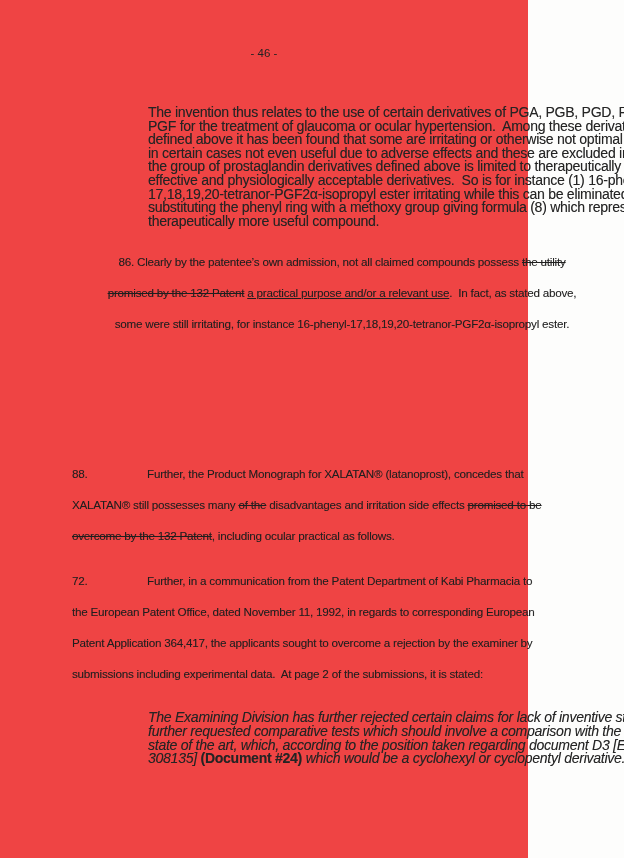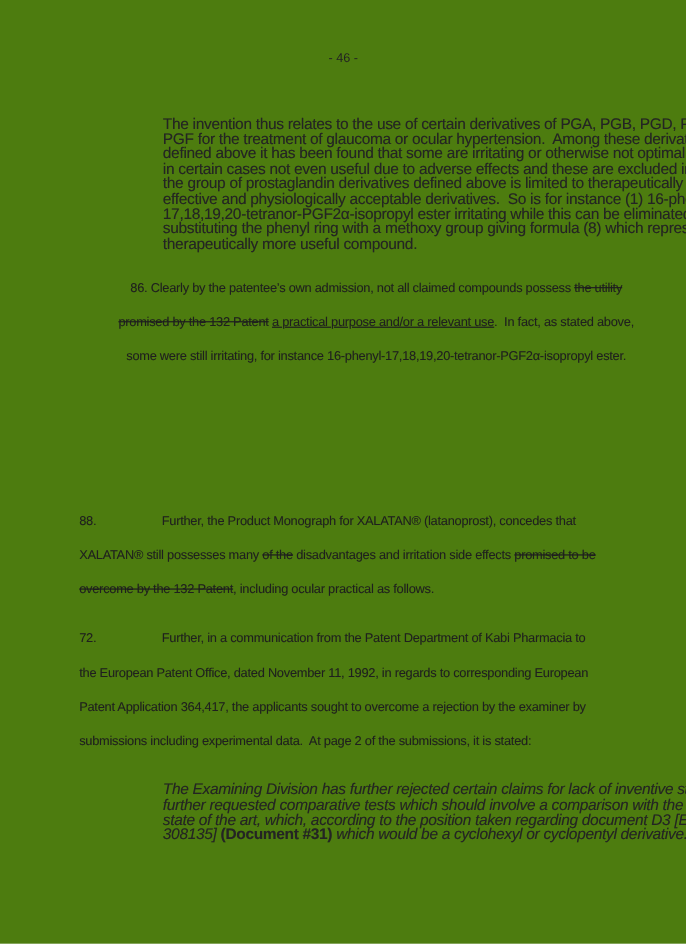--- a/index.html
+++ b/index.html
@@ -5,22 +5,22 @@
   html, body { margin: 0; padding: 0; }
   body {
     width: 624px; height: 858px;
     background: #fdfdfc;
     font-family: "Liberation Sans", sans-serif;
     color: #1f1f1f;
     overflow: hidden;
   }
   .page {
     position: relative;
-    width: 624px; height: 858px;
-    background: #4d7c0f;
+    width: 528px; height: 858px;
+    background: #ef4444;
   }
   .page-number {
     position: absolute;
     top: 47px; left: 0; width: 100%;
     text-align: center;
     font-size: 11.5px;
     color: #232323;
     white-space: pre;
   }
   .quote {
@@ -89,14 +89,14 @@
 overcome by the 132 Patent</span><span class="seg-normal">, including ocular practical as follows.</span></div>
 
   <div class="para para-89"><span class="seg-num">72.</span><span class="seg-normal">Further, in a communication from the Patent Department of Kabi Pharmacia to
 the European Patent Office, dated November 11, 1992, in regards to corresponding European
 Patent Application 364,417, the applicants sought to overcome a rejection by the examiner by
 submissions including experimental data.  At page 2 of the submissions, it is stated:</span></div>
 
   <div class="quote quote-bottom"><span class="seg-italic">The Examining Division has further rejected certain claims for lack of inventive step and
 further requested comparative tests which should involve a comparison with the closest
 state of the art, which, according to the position taken regarding document D3 [EP
-308135] </span><span class="seg-bold-upright">(Document #31)</span><span class="seg-italic"> which would be a cyclohexyl or cyclopentyl derivative.</span></div>
+308135] </span><span class="seg-bold-upright">(Document #24)</span><span class="seg-italic"> which would be a cyclohexyl or cyclopentyl derivative.</span></div>
 </div>
 
 </body></html>

